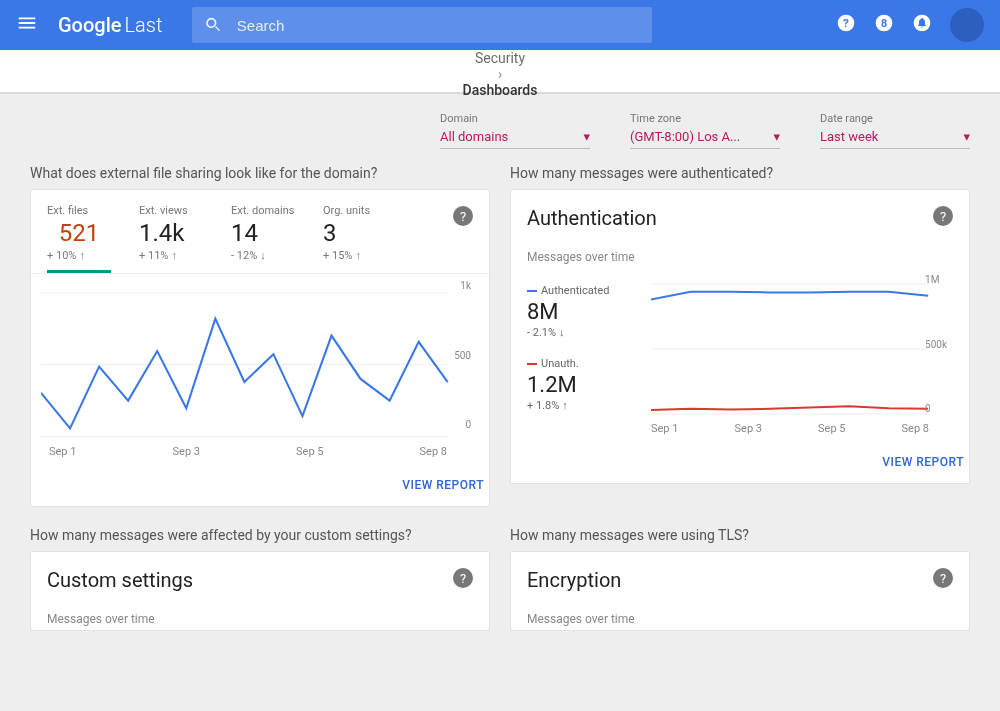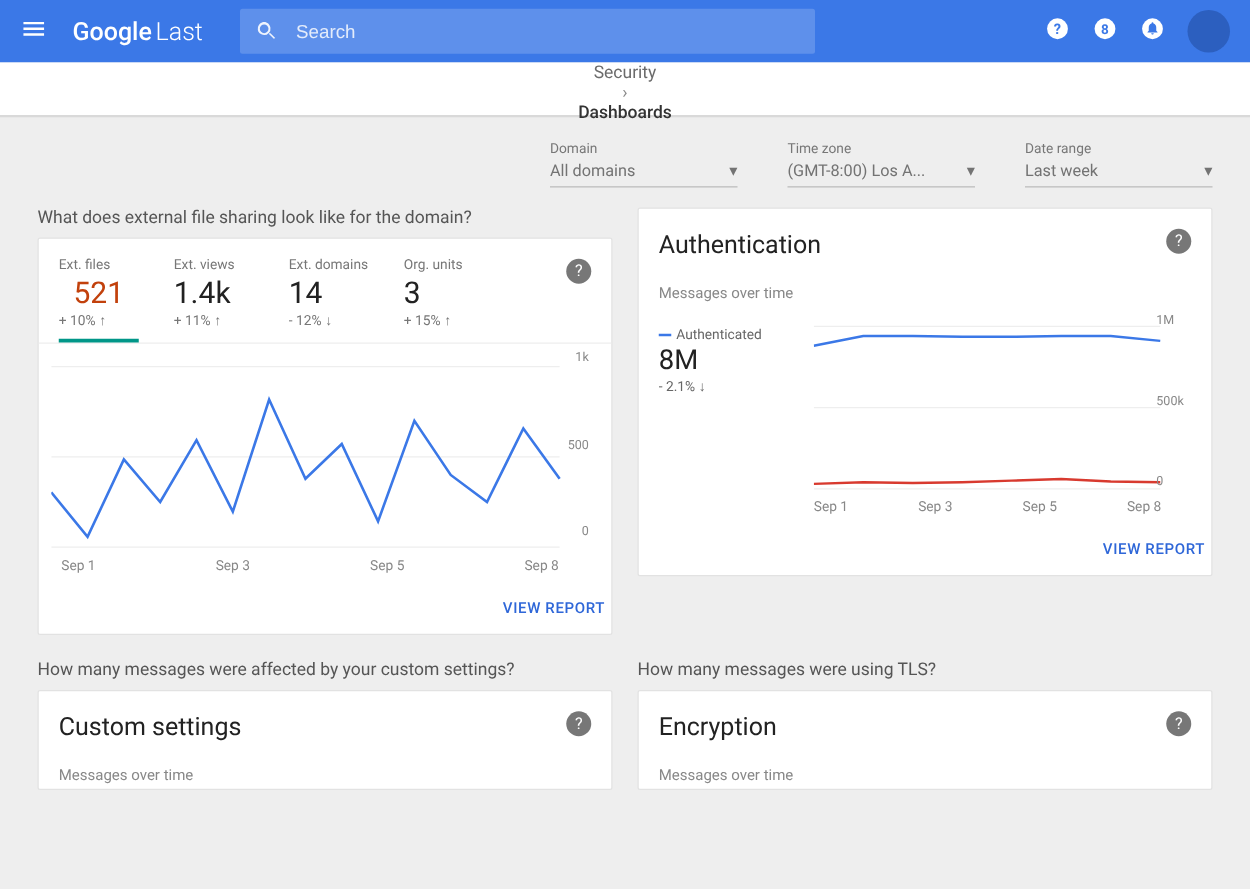--- a/index.html
+++ b/index.html
@@ -16,21 +16,21 @@
   .header-right { margin-left: auto; display: flex; align-items: center; gap: 18px; }
   .header-right .icn { color: #fff; cursor: pointer; }
   .avatar { width: 34px; height: 34px; border-radius: 50%; background: #2c5fbf; }
   .breadcrumb { background: #fff; height: 44px; display: flex; align-items: center; padding: 0 26px; font-size: 14px; color: #6b6b6b; border-bottom: 2px solid #d9d9d9; flex-direction: column; }
   .breadcrumb .sep { margin: 0 6px; color: #8a8a8a; }
   .breadcrumb .current { color: #333; font-weight: 500; }
   .content { padding: 18px 10px 0 10px; }
   .filters { display: flex; justify-content: flex-end; gap: 40px; padding: 0 20px 16px 20px; }
   .filter { width: 150px; }
   .filter .flabel { font-size: 11px; color: #777; margin-bottom: 2px; }
-  .filter .fval { display: flex; align-items: center; justify-content: space-between; font-size: 13px; color: #737373; border-bottom: 1px solid #bbb; padding: 2px 0 4px 0; cursor: pointer; }
+  .filter .fval { display: flex; align-items: center; justify-content: space-between; font-size: 13px; color: #be185d; border-bottom: 1px solid #bbb; padding: 2px 0 4px 0; cursor: pointer; }
   .grid { display: grid; grid-template-columns: 1fr 1fr; gap: 20px; padding: 0 20px; }
   .block .question { font-size: 14px; color: #555; margin-bottom: 8px; }
   .card { background: #fff; border: 1px solid #e2e2e2; border-radius: 2px; }
   .stats { display: flex; gap: 28px; padding: 14px 16px 8px 16px; border-bottom: 1px solid #eee; position: relative; }
   .stat { min-width: 64px; }
   .stat .slabel { font-size: 11px; color: #777; }
   .stat .sval { font-size: 24px; color: #222; font-weight: 400; margin: 2px 0; }
   .stat .sdelta { font-size: 11px; color: #777; }
   .stat.active .sval { color: #c2410c; text-align: center; }
   .stat .bar { height: 3px; background: #009688; width: 64px; position: relative; top: 8px; }
@@ -173,32 +173,38 @@
             <span>Sep 3</span>
             <span>Sep 5</span>
             <span>Sep 8</span>
           </div>
         </div>
         <div class="footer">VIEW REPORT</div>
       </div>
     </div>
 
     <div class="block">
+      <div class="question">How many messages were authenticated?</div>
       <div class="card">
         <div class="card-title">
           <div class="help">?</div>
           <h3>Authentication</h3>
           <div class="sub">Messages over time</div>
         </div>
         <div class="authbox">
           <div class="legendcol">
             <div class="legitem">
               <span class="dot" style="background:#3b78e7"></span><span>Authenticated</span>
               <div class="big">8M</div>
               <div class="arrow-down">- 2.1%</div>
+            </div>
+            <div class="legitem">
+              <span class="dot" style="background:#d83a2f"></span><span>Unauth.</span>
+              <div class="big">1.2M</div>
+              <div class="arrow-up">+ 1.8%</div>
             </div>
           </div>
           <div class="authchart">
             <div class="auth-y">
               <span>1M</span>
               <span>500k</span>
               <span>0</span>
             </div>
             <svg viewBox="0 0 300 150" preserveAspectRatio="none">
               <line x1="0" y1="10" x2="270" y2="10" stroke="#eee"></line>

